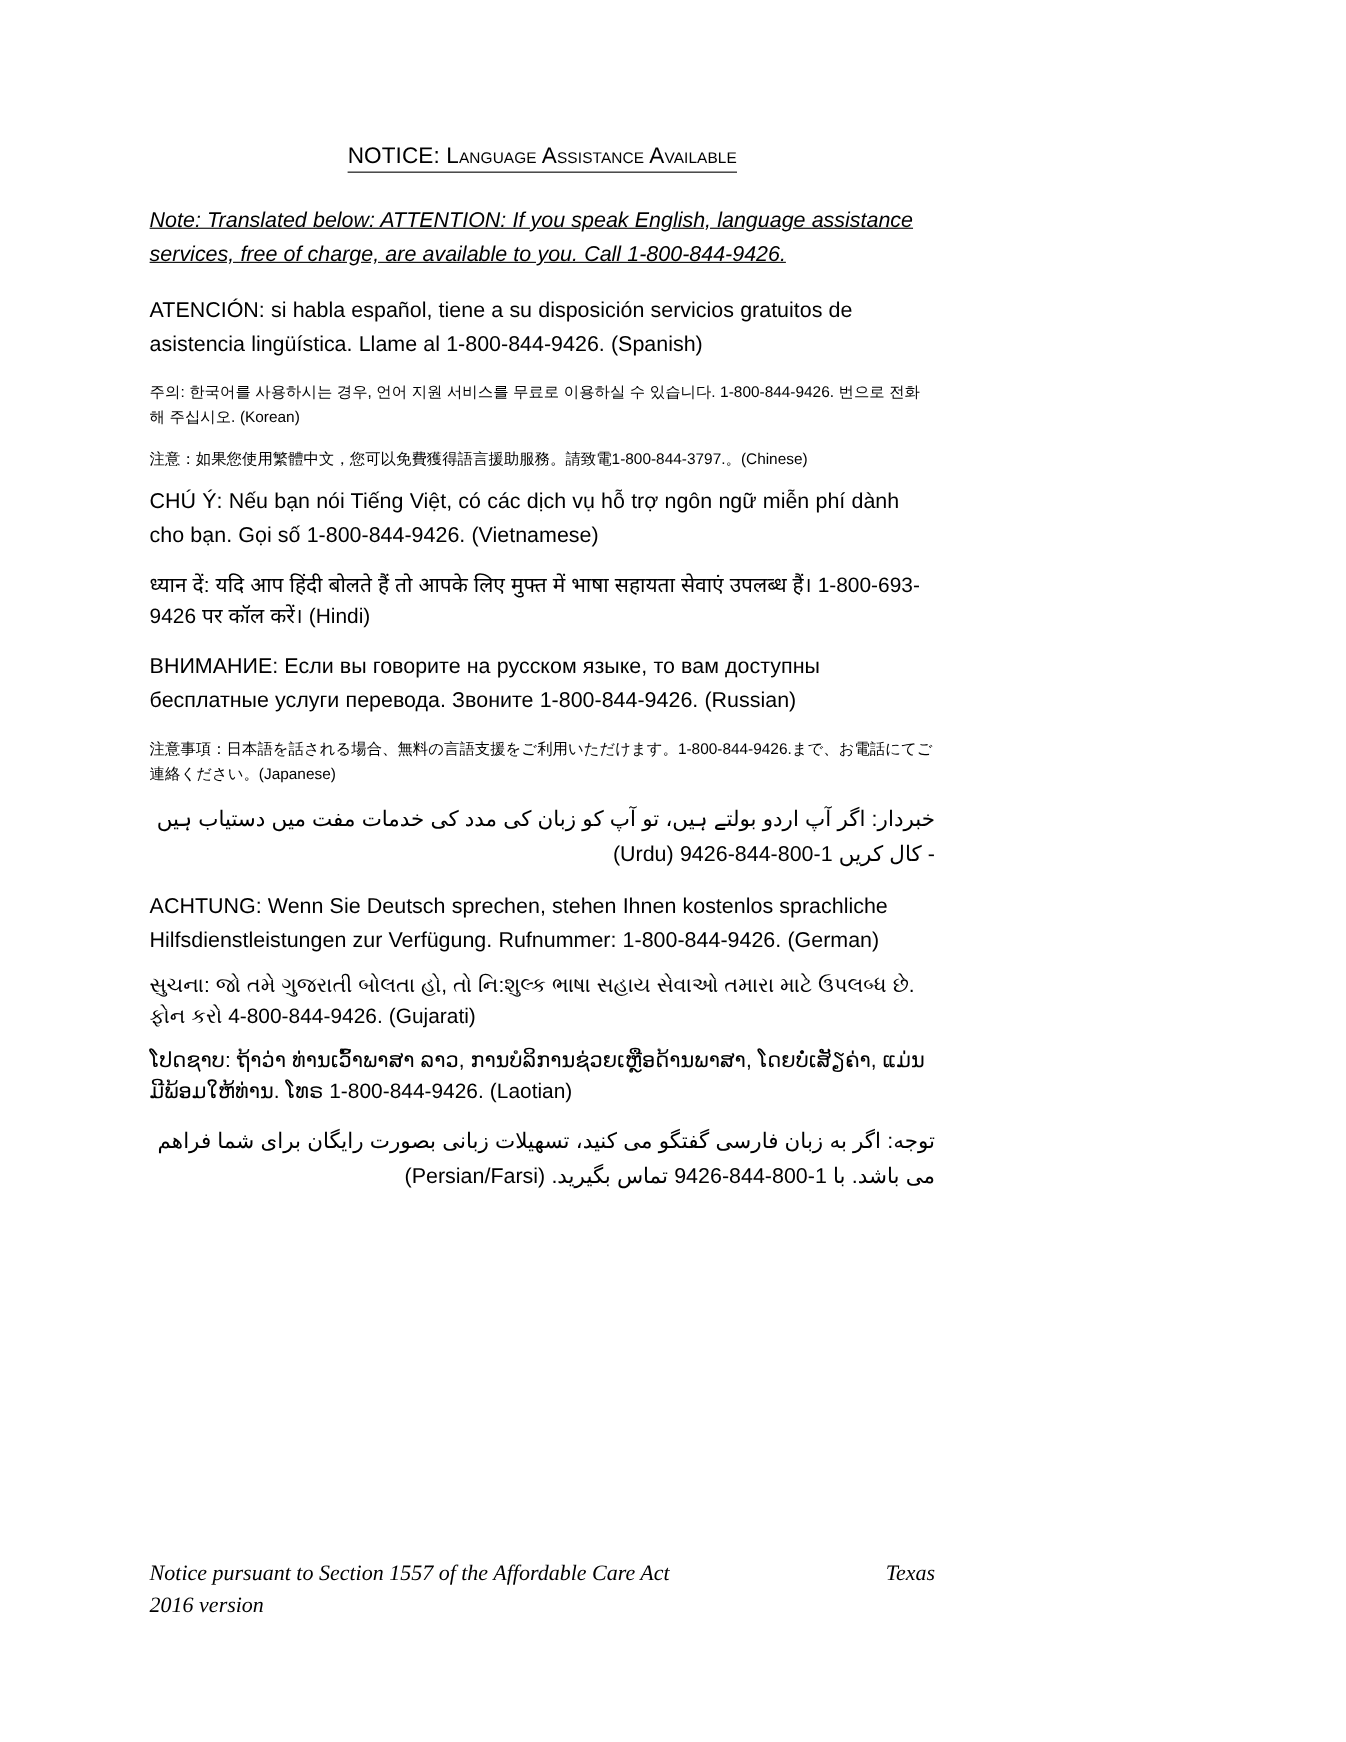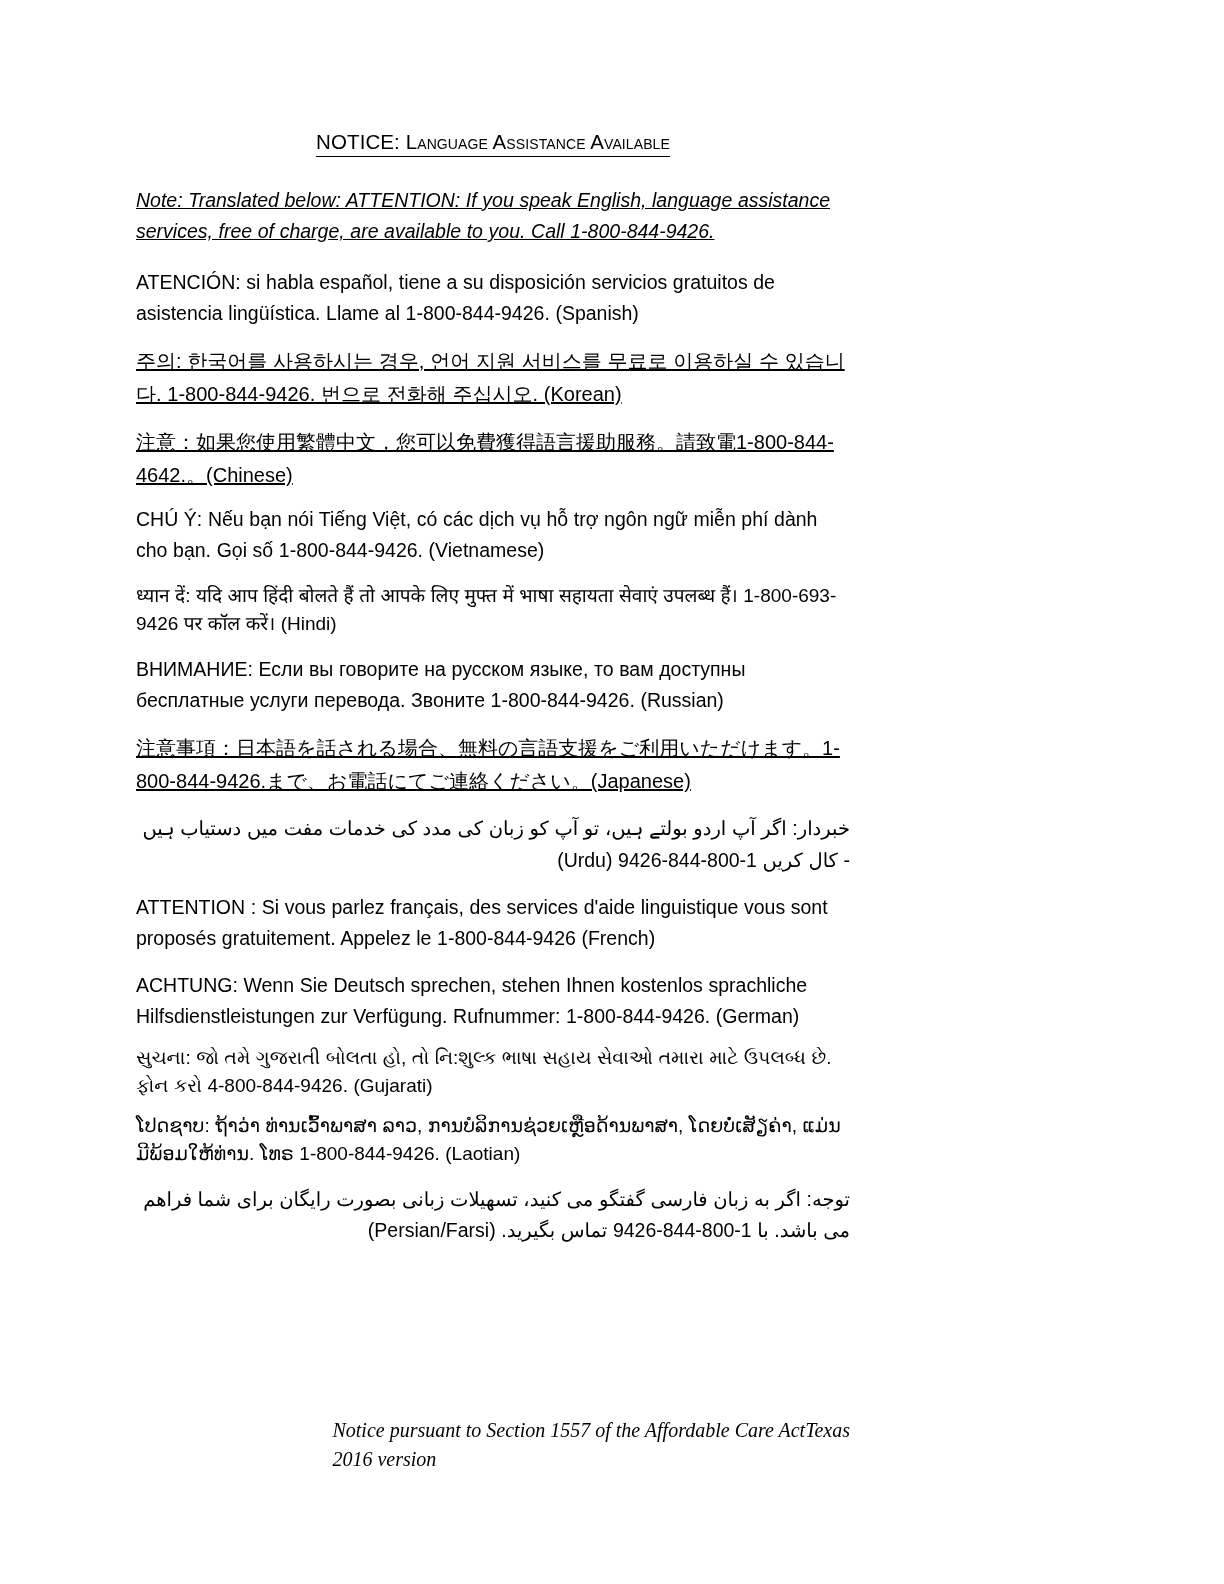--- a/index.html
+++ b/index.html
@@ -48,44 +48,43 @@
   }
   .para.italic {
     font-style: italic;
   }
   .para.rtl {
     direction: rtl;
     text-align: right;
     unicode-bidi: embed;
   }
   .para.cjk {
-    font-size: 20px;
+    font-size: 14px;
     line-height: 1.66;
-    text-decoration: underline;
   }
   .para.indic {
     font-size: 19px;
     line-height: 1.55;
   }
   .para.tight {
     line-height: 1.5;
   }
 
   
   .para.gap-sm { margin-bottom: 11px; }
   .para.gap-lg { margin-bottom: 19px; text-decoration: underline; }
 
   
   .footer {
     position: absolute;
     left: 136px;
     right: 152px;
     bottom: 110px;
     display: flex;
-    justify-content: flex-end;
+    justify-content: space-between;
     align-items: flex-start;
     font-family: "Liberation Serif", serif;
     font-style: italic;
     font-size: 20px;
     line-height: 1.45;
   }
   .footer-left { text-align: left; }
   .footer-right { text-align: right; white-space: nowrap; padding-top: 0; }
   .footer-line { display: block; }
 </style>
@@ -97,35 +96,34 @@
   <h1 class="doc-title">
     <span class="title-inner"><span>NOTICE:</span><span class="smallcaps">&nbsp;<span>Language Assistance Available</span></span></span>
   </h1>
 
   <p class="para italic gap-lg">Note: Translated below: ATTENTION: If you speak English, language assistance services, free of charge, are available to you. Call 1-800-844-9426.</p>
 
   <p class="para">ATENCIÓN:  si habla español, tiene a su disposición servicios gratuitos de asistencia lingüística.  Llame al 1-800-844-9426. (Spanish)</p>
 
   <p class="para cjk">주의:  한국어를 사용하시는 경우, 언어 지원 서비스를 무료로 이용하실 수 있습니다.  1-800-844-9426. 번으로 전화해 주십시오. (Korean)</p>
 
-  <p class="para cjk gap-sm">注意：如果您使用繁體中文，您可以免費獲得語言援助服務。請致電1-800-844-4642.。(Chinese)</p>
+  <p class="para cjk gap-sm">注意：如果您使用繁體中文，您可以免費獲得語言援助服務。請致電1-800-844-3797.。(Chinese)</p>
 
   <p class="para">CHÚ Ý:  Nếu bạn nói Tiếng Việt, có các dịch vụ hỗ trợ ngôn ngữ miễn phí dành cho bạn.  Gọi số 1-800-844-9426. (Vietnamese)</p>
 
 
   <p class="para indic tight">ध्यान दें:  यदि आप हिंदी बोलते हैं तो आपके लिए मुफ्त में भाषा सहायता सेवाएं उपलब्ध हैं। 1-800-693-9426 पर कॉल करें। (Hindi)</p>
 
   <p class="para">ВНИМАНИЕ:  Если вы говорите на русском языке, то вам доступны бесплатные услуги перевода. Звоните 1-800-844-9426. (Russian)</p>
 
   <p class="para cjk">注意事項：日本語を話される場合、無料の言語支援をご利用いただけます。1-800-844-9426.まで、お電話にてご連絡ください。(Japanese)</p>
 
 
   <p class="para rtl">خبردار: اگر آپ اردو بولتے ہیں، تو آپ کو زبان کی مدد کی خدمات مفت میں دستیاب ہیں - کال کریں 1-800-844-9426  (Urdu)</p>
 
-  <p class="para">ATTENTION :  Si vous parlez français, des services d'aide linguistique vous sont proposés gratuitement. Appelez le 1-800-844-9426 (French)</p>
 
   <p class="para gap-sm">ACHTUNG:  Wenn Sie Deutsch sprechen, stehen Ihnen kostenlos sprachliche Hilfsdienstleistungen zur Verfügung.  Rufnummer: 1-800-844-9426. (German)</p>
 
   <p class="para indic tight gap-sm">સુચના: જો તમે ગુજરાતી બોલતા હો, તો નિ:શુલ્ક ભાષા સહાય સેવાઓ તમારા માટે ઉપલબ્ધ છે. ફોન કરો  4-800-844-9426. (Gujarati)</p>
 
   <p class="para indic tight">ໂປດຊາບ: ຖ້າວ່າ ທ່ານເວົ້າພາສາ ລາວ, ການບໍລິການຊ່ວຍເຫຼືອດ້ານພາສາ, ໂດຍບໍ່ເສັຽຄ່າ, ແມ່ນມີພ້ອມໃຫ້ທ່ານ. ໂທຣ 1-800-844-9426. (Laotian)</p>
 
   <p class="para rtl">توجه: اگر به زبان فارسی گفتگو می کنید، تسهیلات زبانی بصورت رایگان برای شما فراهم می باشد. با 1-800-844-9426 تماس بگیرید. (Persian/Farsi)</p>
 
   <div class="footer">

